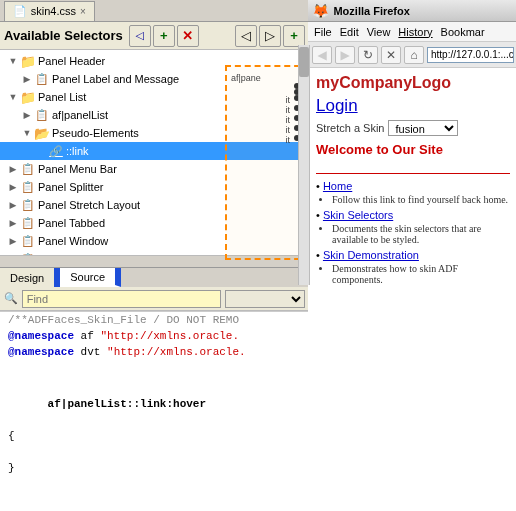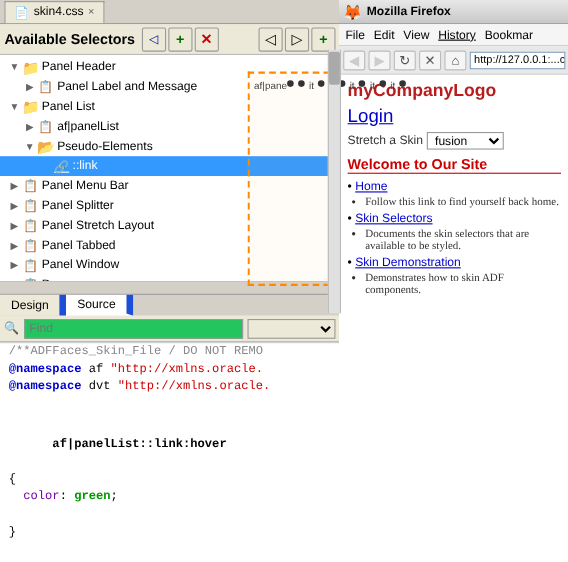--- a/index.html
+++ b/index.html
@@ -133,21 +133,21 @@
       background: #ece9d8;
       border-bottom: 1px solid #bbb;
       padding: 2px 4px;
       display: flex;
       align-items: center;
       gap: 4px;
       height: 24px;
     }
     .find-box {
       display: flex; align-items: center;
-      background: #22c55e;
+      background: #fef9c3;
       border: 1px solid #999;
       padding: 1px 4px;
       font-size: 11px;
       flex: 1;
       height: 18px;
     }
     .find-input {
       border: none; outline: none; font-size: 11px; flex: 1;
       background: transparent;
     }
@@ -272,21 +272,21 @@
       padding: 1px 2px;
       width: 70px;
       height: 16px;
     }
     .ff-welcome {
       color: #cc0000;
       font-size: 13px;
       font-weight: bold;
       margin-bottom: 6px;
       border-bottom: 1px solid #cc0000;
-      padding-bottom: 0;
+      padding-bottom: 16px;
     }
     .ff-list { padding-left: 0; }
     .ff-list-item {
       margin-bottom: 4px;
       font-size: 11px;
     }
     .ff-list-link {
       color: #0000cc;
       text-decoration: underline;
       cursor: pointer;
@@ -439,21 +439,20 @@
 
   <div class="code-area">
     <div class="code-line code-comment">/**ADFFaces_Skin_File / DO NOT REMO</div>
     <div class="code-line"><span style="color:#0000cc;font-weight:bold">@namespace</span> af <span style="color:#cc0000">"http://xmlns.oracle.</span></div>
     <div class="code-line"><span style="color:#0000cc;font-weight:bold">@namespace</span> dvt <span style="color:#cc0000">"http://xmlns.oracle.</span></div>
     <div class="code-line">&nbsp;</div>
     <div class="code-line" style="margin-top:4px">
       <span style="color:#000;font-weight:bold">af|panelList::link:hover</span>
     </div>
     <div class="code-line">{</div>
-    <div class="code-line">&nbsp;&nbsp;<span style="color:#7700aa">color</span>: <span style="color:#009900;font-weight:bold">green</span>;</div>
     <div class="code-line">&nbsp;</div>
     <div class="code-line">}</div>
   </div>
 </div>
 
 <div class="firefox-window">
 
   <div class="ff-titlebar">
     <span class="ff-icon">🦊</span>
     <span>Mozilla Firefox</span>
@@ -507,21 +506,21 @@
         <span>• </span><span class="ff-list-link">Skin Demonstration</span>
         <ul class="ff-sublist">
           <li class="ff-sublist-item">Demonstrates how to skin ADF components.</li>
         </ul>
       </li>
     </ul>
   </div>
 </div>
 
 <div style="position:absolute;left:225px;top:65px;width:85px;height:195px;border:2px dashed #ff8800;background:rgba(255,200,100,0.05);pointer-events:none;">
-  <div style="display:flex;flex-direction:row;gap:0;padding:6px 4px;">
+  <div style="display:flex;flex-direction:column;gap:0;padding:6px 4px;justify-content:center;">
     <div style="display:flex;align-items:center;gap:4px;">
       <span style="font-size:9px;color:#444">af|pane</span>
     </div>
     <div style="display:flex;justify-content:flex-end;padding-right:4px;gap:2px">
       <div style="width:6px;height:6px;border-radius:50%;background:#333;"></div>
     </div>
     <div style="display:flex;justify-content:flex-end;padding-right:4px;gap:2px">
       <div style="width:6px;height:6px;border-radius:50%;background:#333;"></div>
     </div>
     <div style="display:flex;justify-content:flex-end;padding-right:4px;gap:2px">

